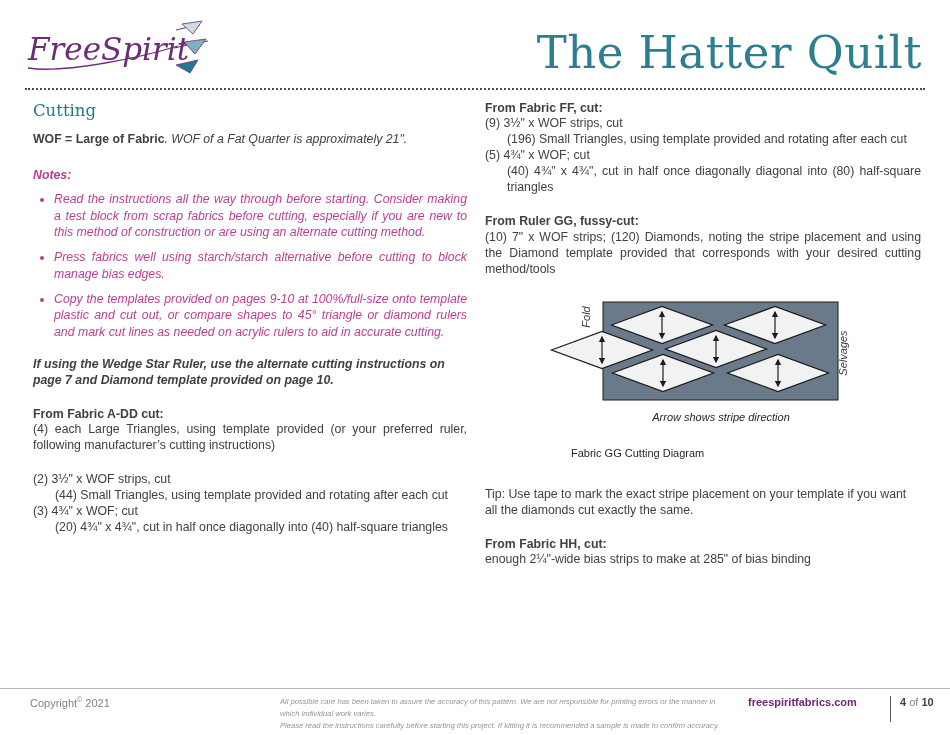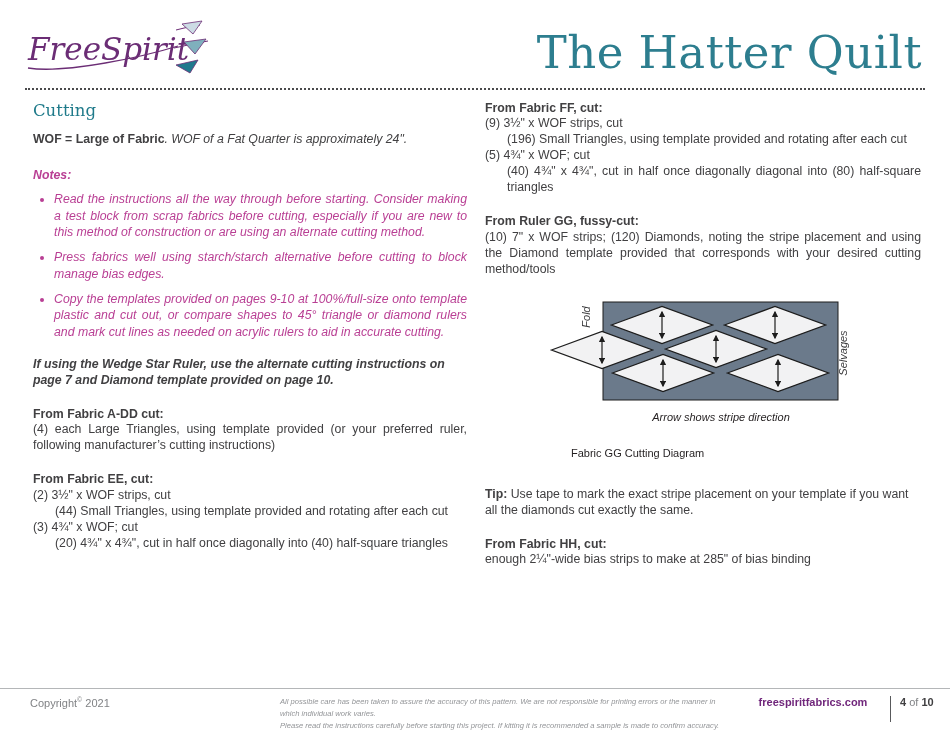--- a/index.html
+++ b/index.html
@@ -28,37 +28,37 @@
 
   .wedge{font-weight:700;font-style:italic;margin-top:17px;line-height:1.3;}
 
   .section{margin-top:18px;}
   .sec-head{font-weight:700;}
   .sec-body{text-align:justify;line-height:1.3;}
   .line{line-height:1.3;}
   .ind{padding-left:22px;text-align:justify;line-height:1.3;}
 
   .tip{margin-top:26px;line-height:1.3;}
-  .tip b{font-weight:700;}
+  .tip b{font-weight:400;}
 
   
   .diagram{margin-top:17px;}
   .diagram svg{display:block;}
   .diag-arrow-caption{font-style:italic;font-size:11px;color:#231f20;text-align:center;
     width:300px;margin:3px 0 0 86px;}
   .diag-caption{font-size:11px;color:#231f20;text-align:left;width:300px;margin:23px 0 0 86px;}
   .diag-label{font-style:italic;font-size:11px;fill:#3c3c3e;}
 
   
   .footer{position:absolute;left:0;right:0;top:688px;border-top:1px solid #b4b6b8;height:46px;}
   .footer-inner{display:flex;align-items:flex-start;padding-top:7px;}
   .f-copy{margin-left:30px;width:120px;font-size:11px;color:#808285;}
   .f-copy sup{font-size:7px;}
   .f-disc{margin-left:130px;width:450px;font-size:7.6px;line-height:1.55;color:#939598;font-style:italic;}
-  .f-site{margin-left:18px;width:130px;text-align:center;font-size:11px;font-weight:700;color:#70267b;
+  .f-site{margin-left:18px;width:130px;text-align:left;font-size:11px;font-weight:700;color:#70267b;
     text-decoration:none;}
   .f-div{width:1px;height:26px;background:#58595b;margin:0 9px 0 12px;}
   .f-pages{font-size:11px;color:#808285;white-space:nowrap;}
   .f-pages .pg{font-weight:700;color:#414042;}
 </style>
 </head>
 <body>
 
 <div class="page">
 
@@ -74,39 +74,38 @@
     </g>
   </svg>
 
   <div class="page-title">The Hatter Quilt</div>
   <div class="head-rule"></div>
 
   <div class="col col-left">
     <div class="cutting-head">Cutting</div>
 
     <div class="wof">
-      <b>WOF = Large of Fabric</b><i>. WOF of a Fat Quarter is approximately 24".</i>
+      <b>WOF = Large of Fabric</b><i>. WOF of a Fat Quarter is approximately 21".</i>
     </div>
 
     <div class="notes-head">Notes:</div>
     <ul class="notes">
       <li>Read the instructions all the way through before starting. Consider making a test block from scrap fabrics before cutting, especially if you are new to this method of construction or are using an alternate cutting method.</li>
       <li>Press fabrics well using starch/starch alternative before cutting to block manage bias edges.</li>
       <li>Copy the templates provided on pages 9-10 at 100%/full-size onto template plastic and cut out, or compare shapes to 45° triangle or diamond rulers and mark cut lines as needed on acrylic rulers to aid in accurate cutting.</li>
     </ul>
 
     <div class="wedge">If using the Wedge Star Ruler, use the alternate cutting instructions on page 7 and Diamond template provided on page 10.</div>
 
     <div class="section">
       <div class="sec-head">From Fabric A-DD cut:</div>
       <div class="sec-body">(4) each Large Triangles, using template provided (or your preferred ruler, following manufacturer’s cutting instructions)</div>
     </div>
 
     <div class="section">
-      <div class="sec-head">From Fabric EE, cut:</div>
       <div class="line">(2) 3½" x WOF strips, cut</div>
       <div class="ind">(44) Small Triangles, using template provided and rotating after each cut</div>
       <div class="line">(3) 4¾" x WOF; cut</div>
       <div class="ind">(20) 4¾" x 4¾", cut in half once diagonally into (40) half-square triangles</div>
     </div>
   </div>
 
   <div class="col col-right">
     <div class="section" style="margin-top:2px;">
       <div class="sec-head">From Fabric FF, cut:</div>

